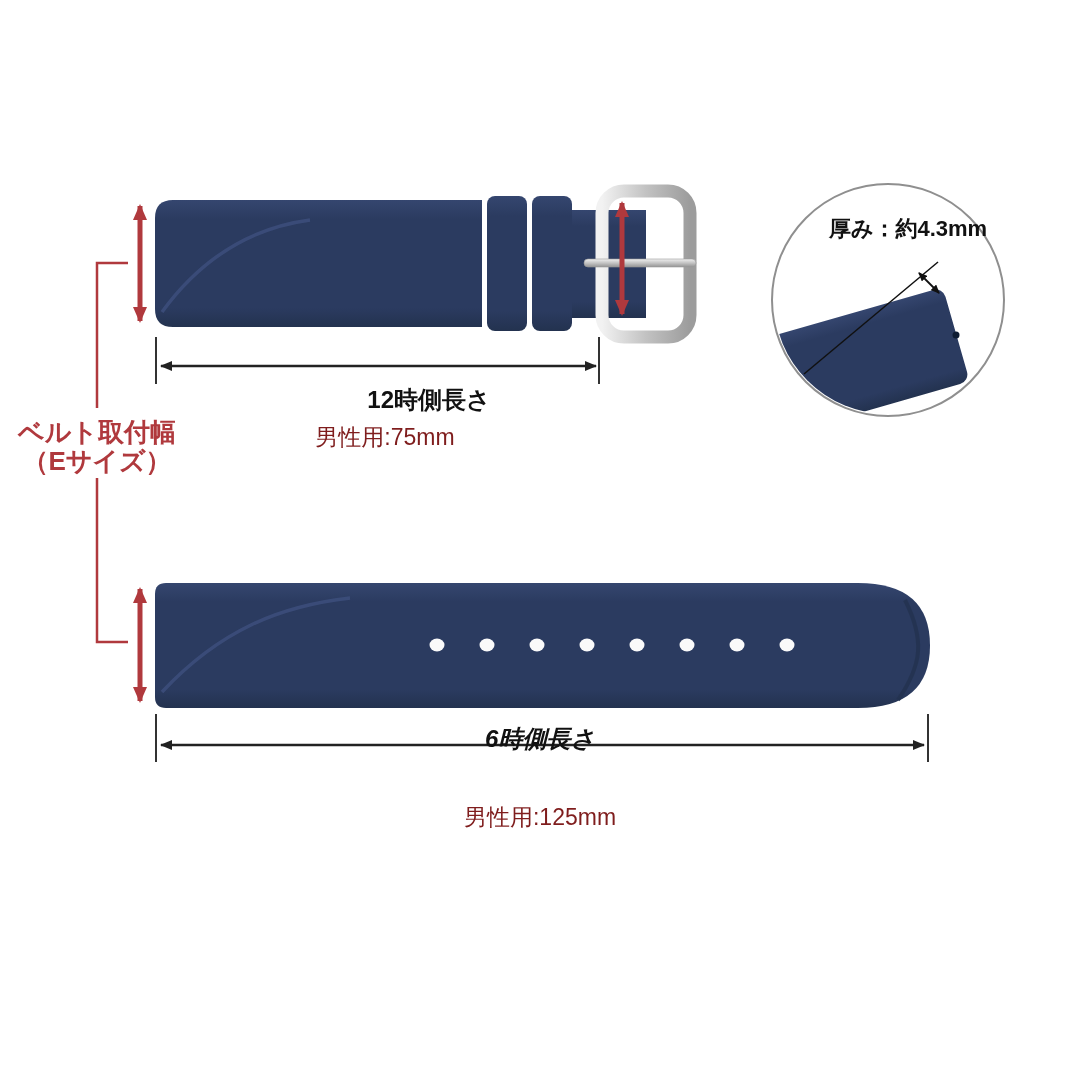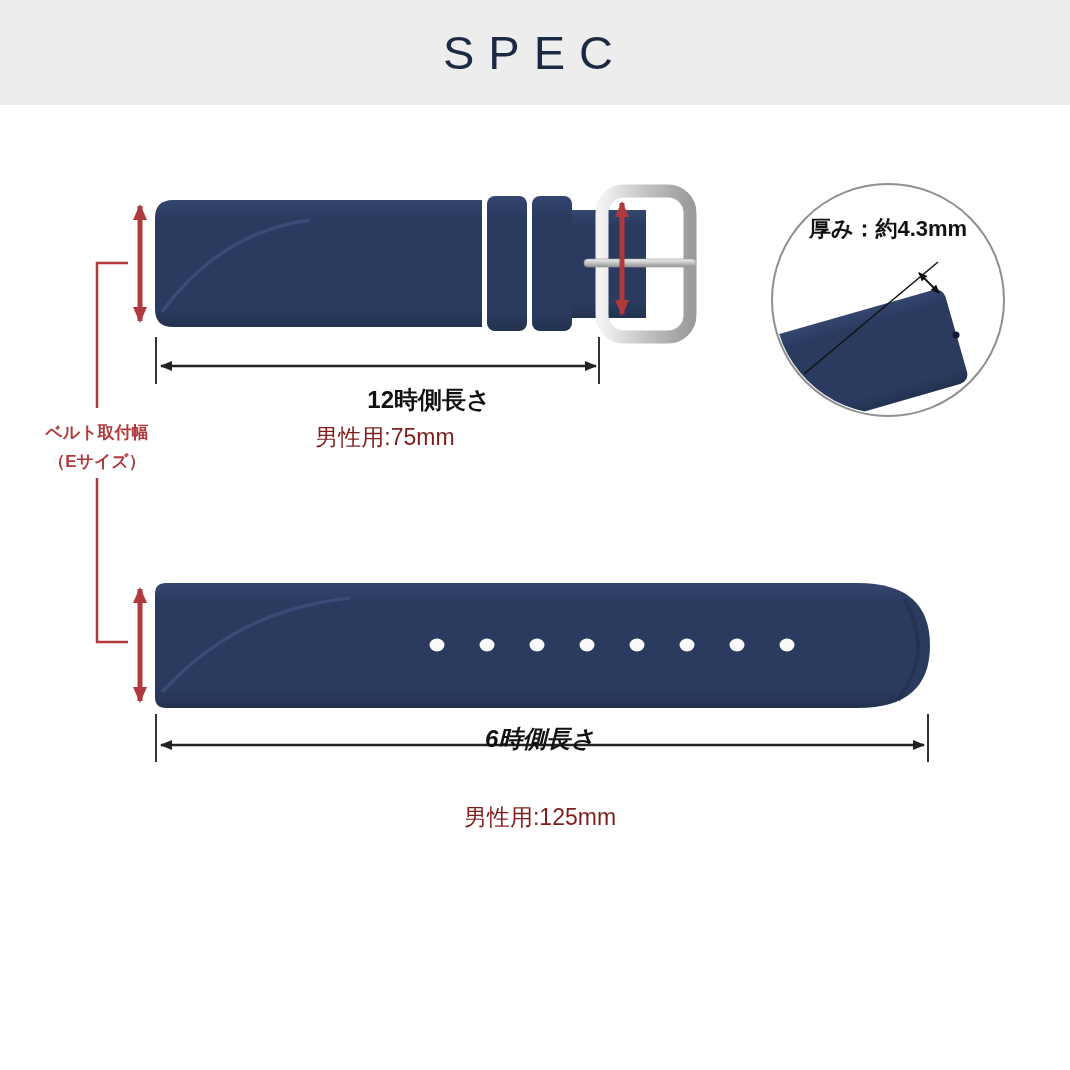--- a/index.html
+++ b/index.html
@@ -5,31 +5,28 @@
   html,body{margin:0;padding:0;background:#fff;}
   .stage{position:relative;width:1070px;height:1070px;background:#fff;overflow:hidden;
          font-family:"Liberation Sans","DejaVu Sans",sans-serif;color:var(--text,#1a1a1a);}
   .header{position:absolute;left:0;top:0;width:1070px;height:105px;background:var(--header_bg,#ededed);
           display:flex;align-items:center;justify-content:center;}
   .header h1{margin:0;font-size:47px;font-weight:500;letter-spacing:14px;color:var(--title,#1b2a42);}
   .diagram-svg{position:absolute;left:0;top:0;z-index:1;}
   .lbl{position:absolute;z-index:2;text-align:center;transform:translateX(-50%);white-space:nowrap;}
   .dim-name{font-size:24px;font-weight:bold;color:#111;}
   .dim-value{font-size:23px;font-weight:normal;color:#7f1d1d;}
-  .red-label{font-size:17px;font-weight:bold;color:var(--red,#b0393d);line-height:29px;background:#fff;padding:2px 4px;}
-  .thickness{font-size:22px;font-weight:bold;color:#111;}
+  .red-label{font-size:26px;font-weight:bold;color:var(--red,#b0393d);line-height:29px;background:#fff;padding:2px 4px;}
+  .thickness{font-size:22px;font-weight:bold;color:#111;margin-left:20px;}
 </style>
 </head>
 <body>
 
 <div class="stage">
 
-  <div class="header">
-    <h1>SPEC</h1>
-  </div>
 
   <svg class="diagram-svg" width="1070" height="1070" viewBox="0 0 1070 1070">
     <defs>
       <linearGradient id="gNavy" x1="0" y1="0" x2="0" y2="1">
         <stop offset="0" stop-color="#35466f"></stop>
         <stop offset="0.15" stop-color="#2b3b60"></stop>
         <stop offset="0.85" stop-color="#2b3b60"></stop>
         <stop offset="1" stop-color="#23324f"></stop>
       </linearGradient>
       <linearGradient id="gSilver" x1="0" y1="0" x2="1" y2="0">

